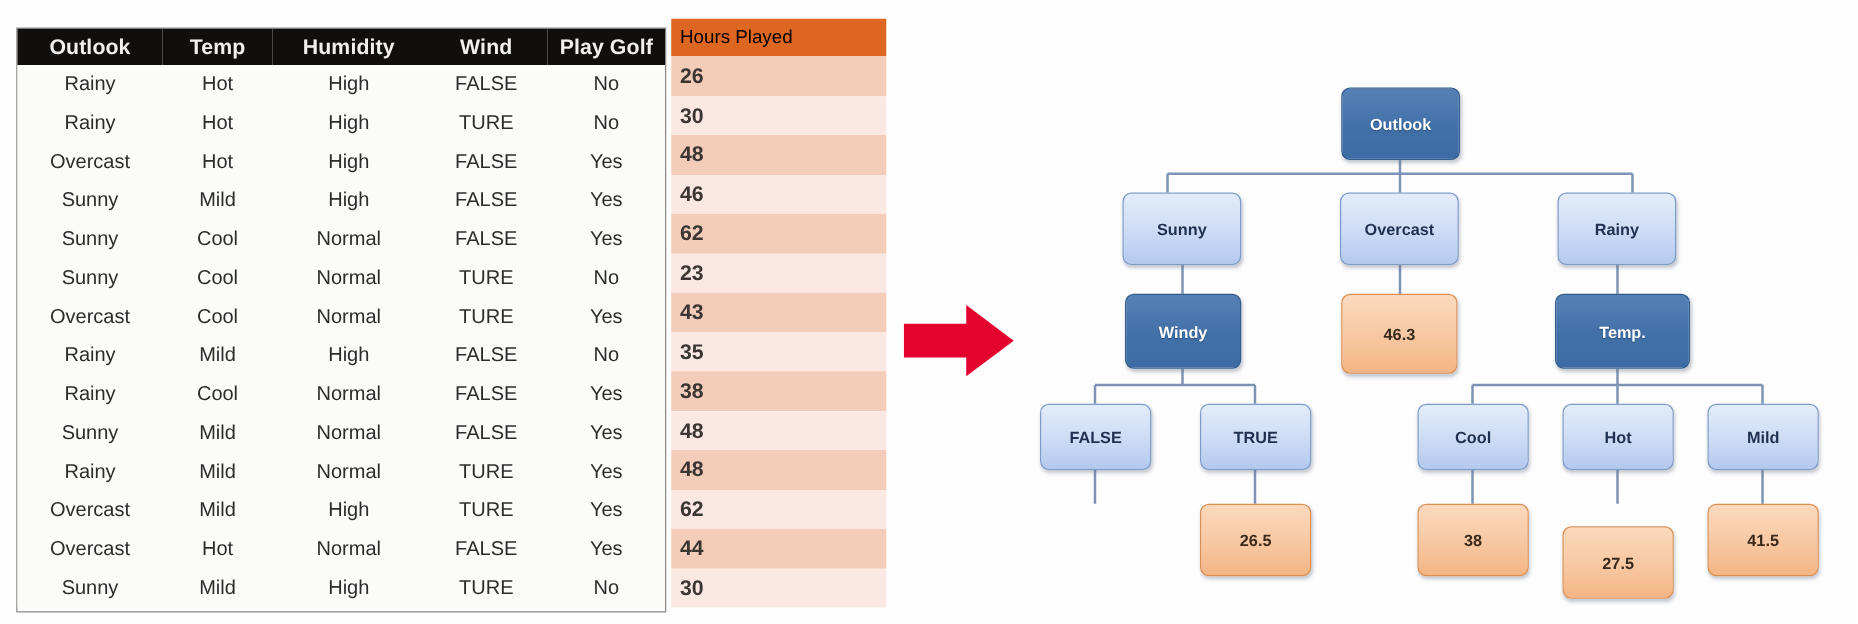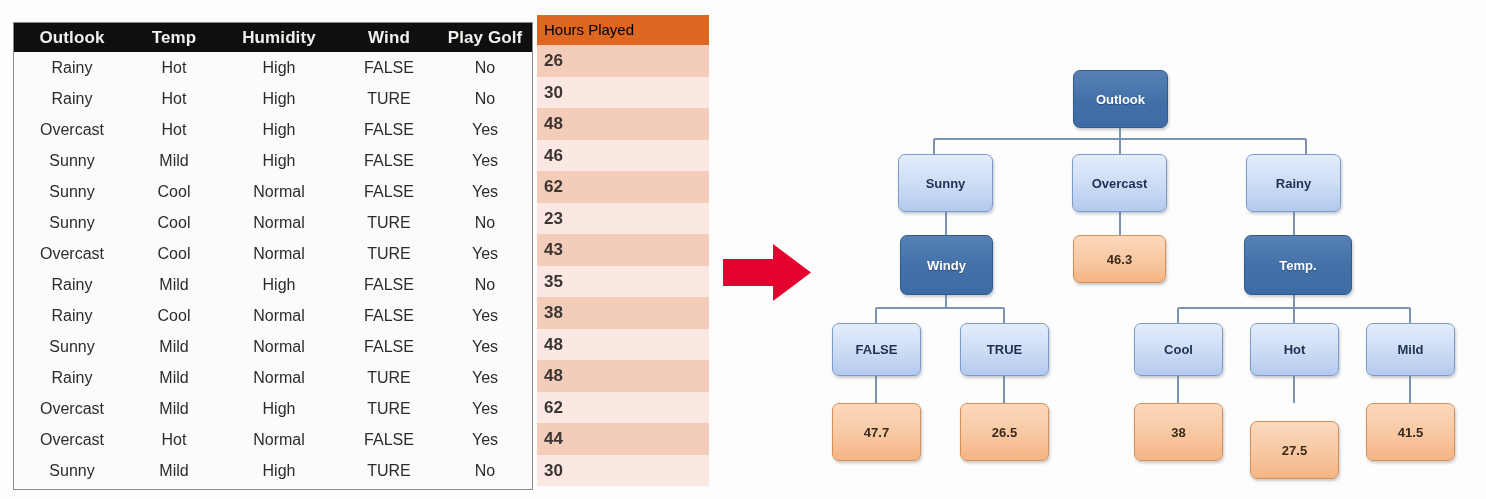--- a/index.html
+++ b/index.html
@@ -339,21 +339,21 @@
     <div class="node light" style="left:260px; top:154px; width:95px; height:58px;">
       <span>Overcast</span>
     </div>
     <div class="node light" style="left:434px; top:154px; width:95px; height:58px;">
       <span>Rainy</span>
     </div>
 
     <div class="node dark" style="left:88px; top:235px; width:93px; height:60px;justify-content:center;">
       <span>Windy</span>
     </div>
-    <div class="node leaf" style="left:261px; top:235px; width:93px; height:48px;">
+    <div class="node leaf" style="left:261px; top:235px; width:93px; height:64px;">
       <span>46.3</span>
     </div>
     <div class="node dark" style="left:432px; top:235px; width:108px; height:60px;">
       <span>Temp.</span>
     </div>
 
     <div class="node light" style="left:20px; top:323px; width:89px; height:53px;">
       <span>FALSE</span>
     </div>
     <div class="node light" style="left:148px; top:323px; width:89px; height:53px;">
@@ -362,23 +362,20 @@
     <div class="node light" style="left:322px; top:323px; width:89px; height:53px;">
       <span>Cool</span>
     </div>
     <div class="node light" style="left:438px; top:323px; width:89px; height:53px;">
       <span>Hot</span>
     </div>
     <div class="node light" style="left:554px; top:323px; width:89px; height:53px;">
       <span>Mild</span>
     </div>
 
-    <div class="node leaf" style="left:20px; top:403px; width:89px; height:58px;">
-      <span>47.7</span>
-    </div>
     <div class="node leaf" style="left:148px; top:403px; width:89px; height:58px;">
       <span>26.5</span>
     </div>
     <div class="node leaf" style="left:322px; top:403px; width:89px; height:58px;">
       <span>38</span>
     </div>
     <div class="node leaf" style="left:438px; top:421px; width:89px; height:58px;">
       <span>27.5</span>
     </div>
     <div class="node leaf" style="left:554px; top:403px; width:89px; height:58px;">

